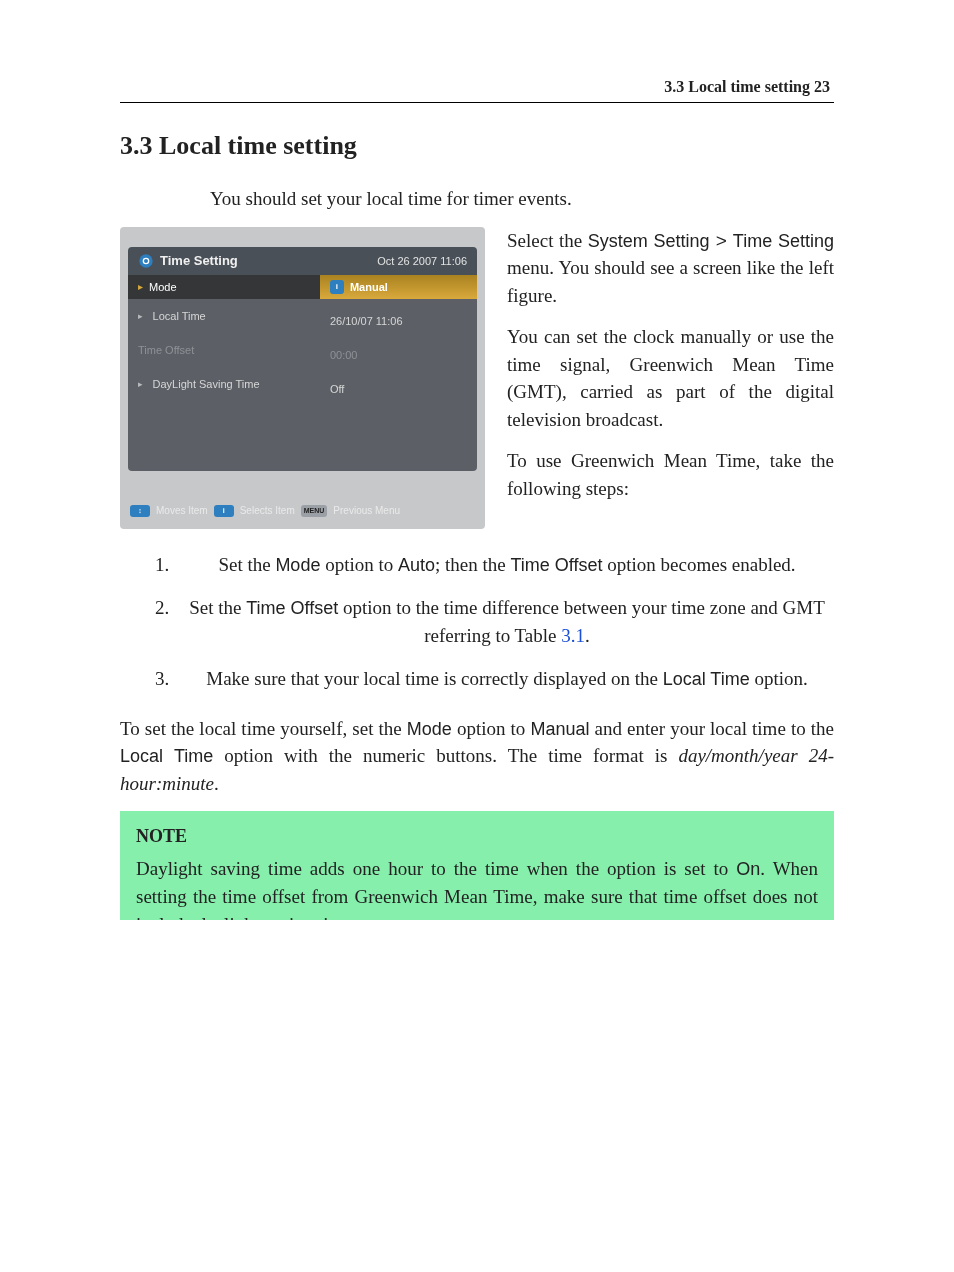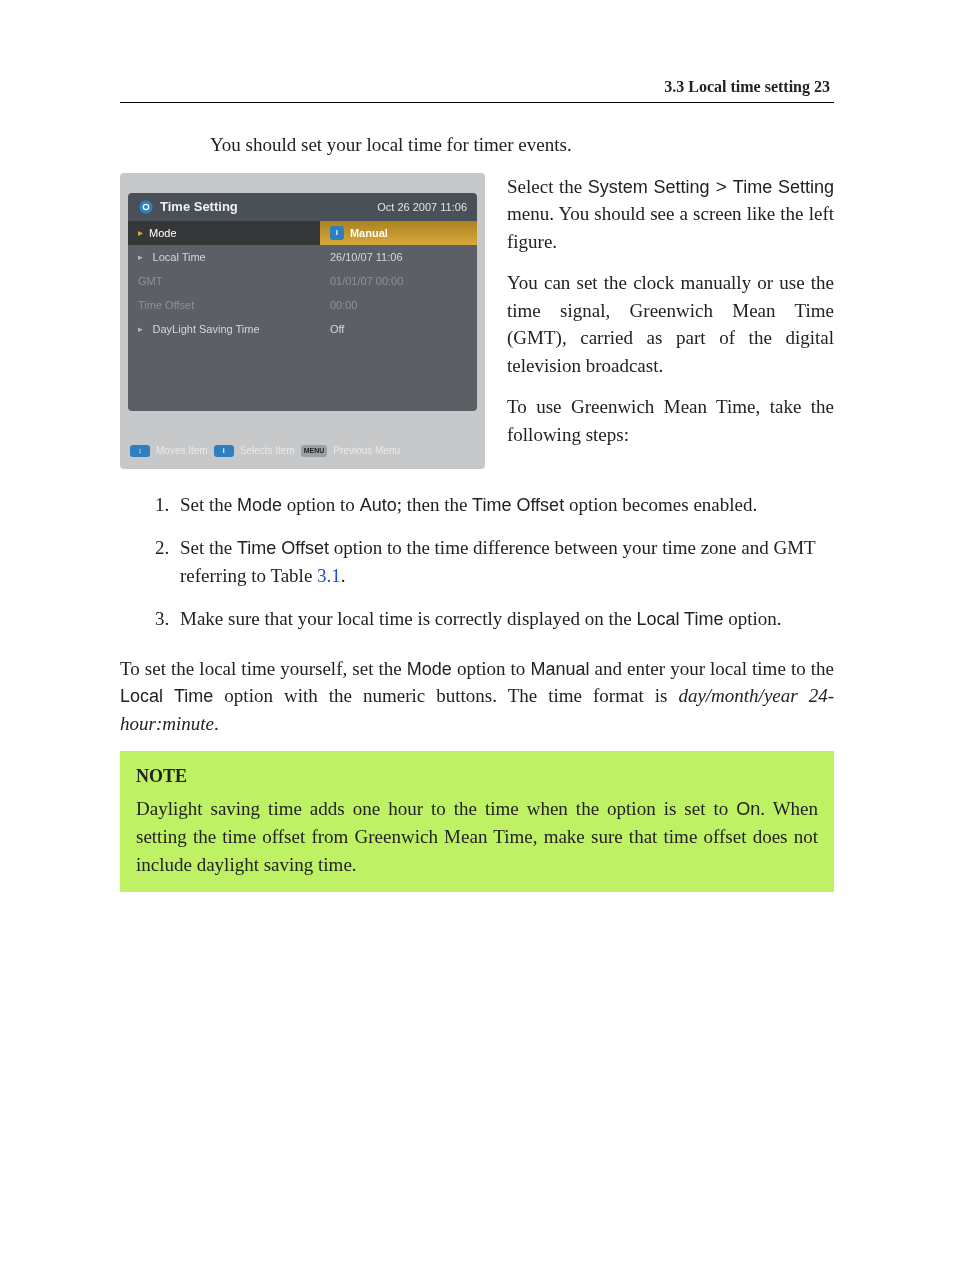--- a/index.html
+++ b/index.html
@@ -116,21 +116,21 @@
     min-height: 150px;
     border-radius: 0 0 4px 4px;
   }
   .fig-row {
     display: flex;
     font-size: 11px;
     color: #d6d6d6;
   }
   .fig-row.disabled { color: #8e9196; }
   .fig-row .fig-left-col { padding: 6px 10px; }
-  .fig-row .fig-right-col { padding: 6px 10px; }
+  .fig-row .fig-right-col { padding: 6px 10px; margin-top: 10px; }
   .row-caret { color: #b8bbbe; font-size: 9px; margin-right: 4px; }
   .fig-body-spacer { height: 70px; }
   .fig-hints {
     margin-top: 34px;
     display: flex;
     gap: 6px;
     align-items: flex-start;
     font-size: 10px;
     color: #eaeaea;
     padding: 0 2px;
@@ -153,53 +153,55 @@
     font-size: 19px;
     line-height: 1.45;
     margin: 0 0 14px 0;
     text-align: justify;
   }
   ol.steps {
     font-size: 19px;
     line-height: 1.45;
     padding-left: 54px;
     margin: 0 0 22px 0;
+    text-align: center;
   }
   ol.steps li { margin-bottom: 16px; padding-left: 6px; }
   .body-text {
     font-size: 19px;
     line-height: 1.45;
     text-align: justify;
     margin: 0 0 14px 0;
   }
   .sans { font-family: Arial, Helvetica, sans-serif; font-size: 18px; }
   .ital { font-style: italic; }
   .link { color: #1a4fd6; }
   .note-box {
-    background: #bef264;
+    background: #86efac;
     padding: 12px 16px 14px 16px;
     font-size: 19px;
     line-height: 1.45;
     text-align: justify;
   }
   .note-title {
     font-weight: bold;
     margin-bottom: 6px;
     font-size: 18px;
   }
   .gt { font-family: Arial, Helvetica, sans-serif; }
 </style>
 </head>
 <body>
 
 <div class="page">
 
   <div class="running-head">3.3 Local time setting    23</div>
   <hr class="running-rule">
 
+  <h2 class="section-title">3.3   Local time setting</h2>
 
   <p class="intro">You should set your local time for timer events.</p>
 
   <div class="fig-block">
 
     <div class="figure">
       <div class="fig-title-row">
         <div class="fig-title-left">
           <span class="gear-badge">
             <svg width="16" height="16" viewBox="0 0 24 24">
@@ -224,28 +226,20 @@
       </div>
 
       <div class="fig-body">
         <div class="fig-row">
           <div class="fig-left-col">
               <span class="row-caret">▸</span>
               <span>Local Time</span>
             </div>
           <div class="fig-right-col">
               <span>26/10/07 11:06</span>
-            </div>
-        </div>
-        <div class="fig-row disabled">
-          <div class="fig-left-col">
-              <span>GMT</span>
-            </div>
-          <div class="fig-right-col">
-              <span>01/01/07 00:00</span>
             </div>
         </div>
         <div class="fig-row disabled">
           <div class="fig-left-col">
               <span>Time Offset</span>
             </div>
           <div class="fig-right-col">
               <span>00:00</span>
             </div>
         </div>

